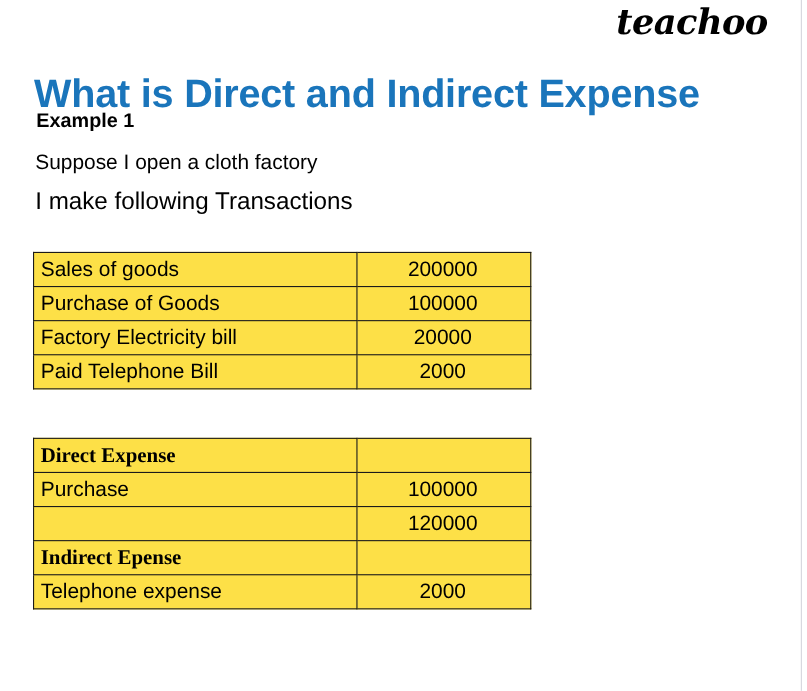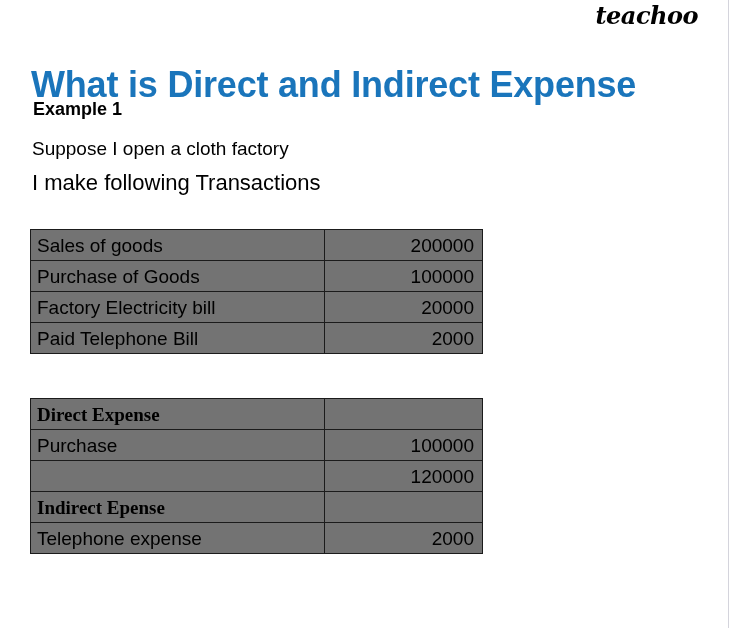--- a/index.html
+++ b/index.html
@@ -28,21 +28,21 @@
     background: #d4d4dc;
   }
 
   .brand-logo {
     position: absolute;
     top: 4px;
     right: 36px;
     font-family: "DejaVu Serif", serif;
     font-style: italic;
     font-weight: bold;
-    font-size: 24px;
+    font-size: 32px;
     letter-spacing: -0.5px;
     color: #000000;
     line-height: 1;
   }
 
   .page-title {
     position: absolute;
     top: 40px;
     left: 31px;
     font-size: 36px;
@@ -78,42 +78,42 @@
     line-height: 1.2;
     white-space: nowrap;
   }
 
   .data-table {
     position: absolute;
     left: 30px;
     width: 426px;
     border-collapse: collapse;
     table-layout: fixed;
-    background: #737373;
+    background: #fde047;
   }
   #transactions-table { top: 229px; }
   #expense-classification-table { top: 398px; }
 
   .data-table td {
     border: 1px solid #1b1b1b;
     height: 30px;
     padding: 0 6px;
     font-size: 19px;
     line-height: 1;
     vertical-align: middle;
     overflow: hidden;
     white-space: nowrap;
   }
   .data-table td.col-label {
     width: 281px;
     text-align: left;
   }
   .data-table td.col-amount {
     width: 143px;
-    text-align: right;
+    text-align: center;
     padding-right: 8px;
   }
   .data-table td.is-bold {
     font-weight: bold;
     font-family: Liberation Serif, serif;
   }
 </style>
 </head>
 <body>
 

